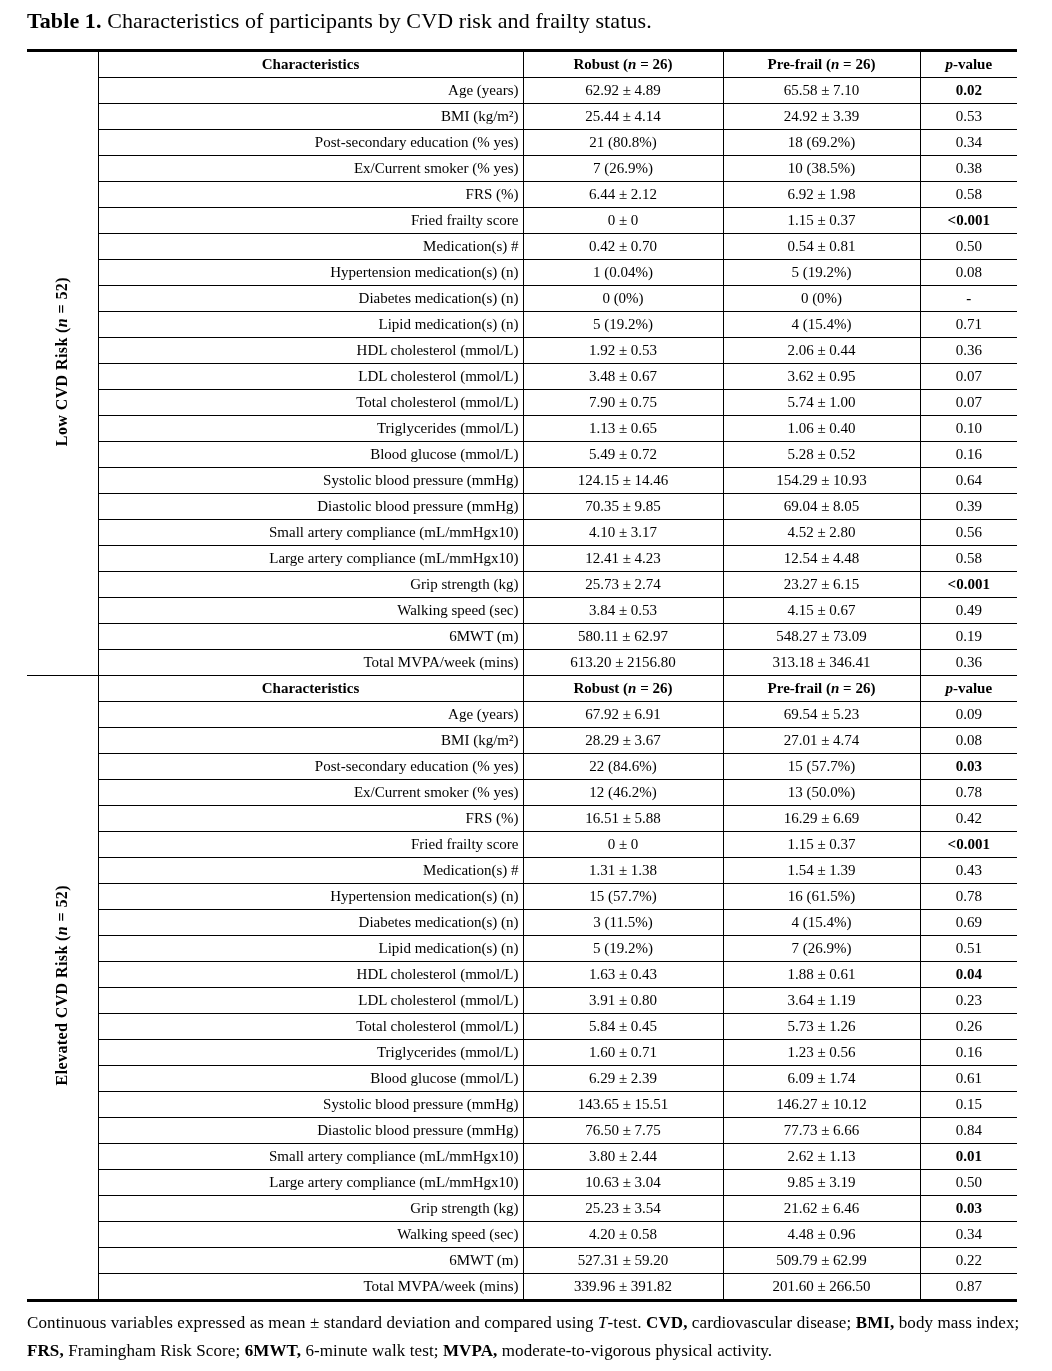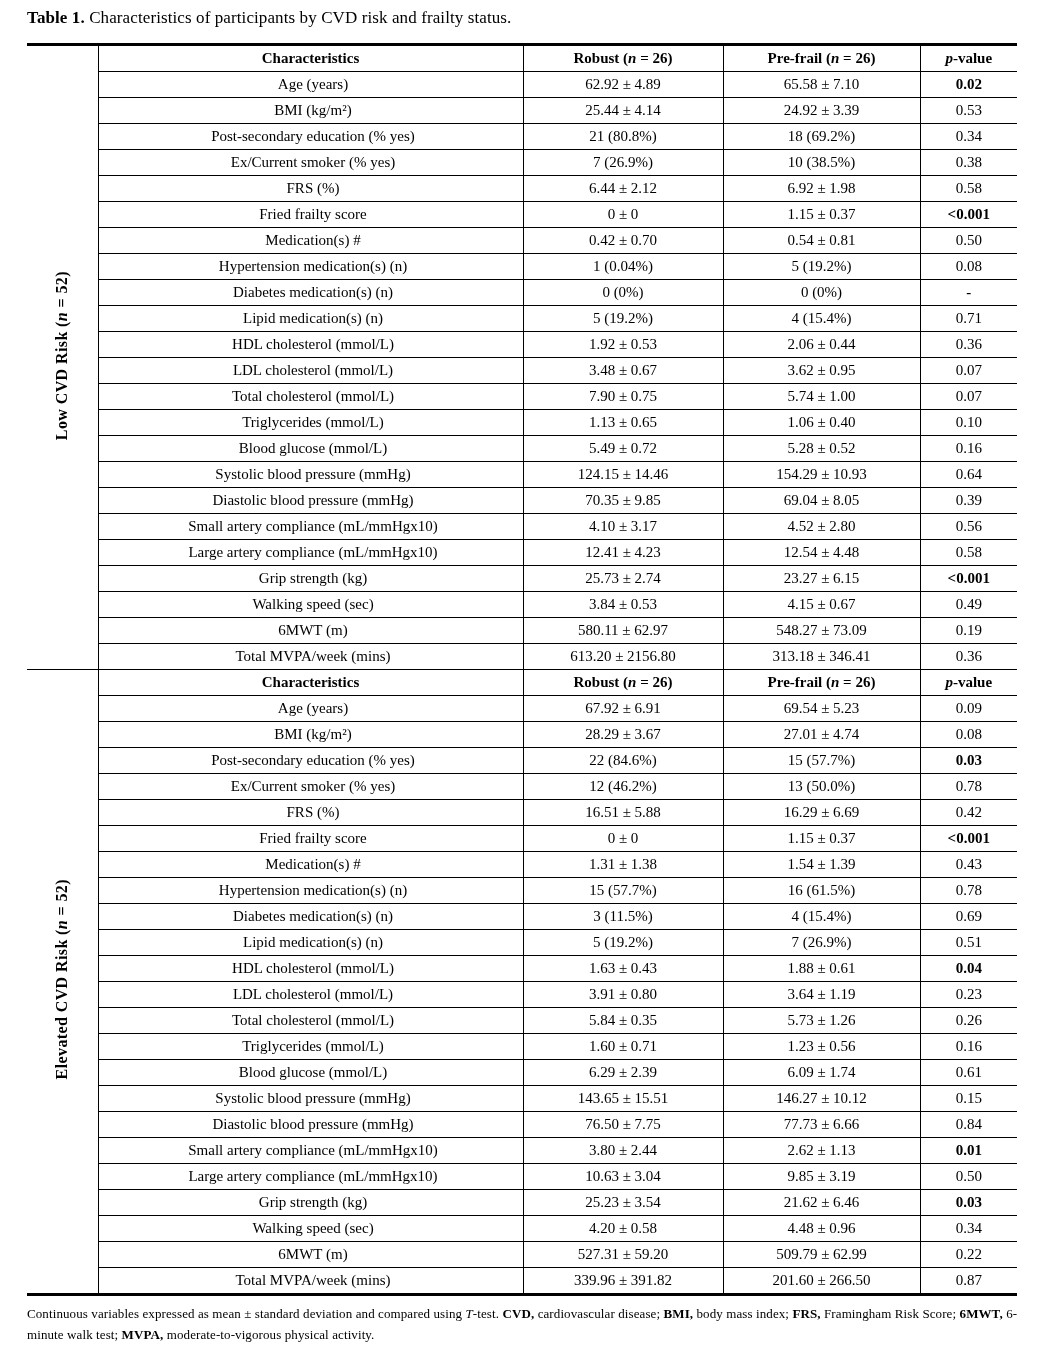--- a/index.html
+++ b/index.html
@@ -9,21 +9,21 @@
     width: 1052px;
     height: 1371px;
     overflow: hidden;
     font-family: "Liberation Serif", "DejaVu Serif", serif;
     color: #000;
   }
   .page {
     padding: 8px 0 0 27px;
   }
   .title {
-    font-size: 17px;
+    font-size: 22px;
     margin: 0 0 15px 0;
     letter-spacing: 0.1px;
   }
   .bd { font-weight: bold; }
   .it { font-style: italic; }
 
   table.char-table {
     border-collapse: collapse;
     table-layout: fixed;
     width: 990px;
@@ -39,21 +39,21 @@
   }
   
   .char-table th.col-char, .char-table td.col-char,
   .char-table th.col-num,  .char-table td.col-num,
   .char-table th.col-p,    .char-table td.col-p {
     border: 1px solid #000;
   }
   .char-table th.col-p, .char-table td.col-p { border-right: none; }
 
   .char-table th { font-weight: bold; text-align: center; }
-  .char-table td.col-char { text-align: center; padding-left: 9px; }
+  .char-table td.col-char { text-align: right; padding-left: 9px; }
   .char-table td.col-num, .char-table td.col-p { text-align: center; }
 
   
   .char-table td.side-cell {
     border: none;
     border-right: 1px solid #000;
     border-top: 1px solid #000;
     text-align: center;
     vertical-align: middle;
     padding: 0;
@@ -64,21 +64,21 @@
     transform: rotate(180deg);
     font-weight: bold;
     font-size: 16px;
     letter-spacing: 0.4px;
     white-space: nowrap;
   }
 
   .footnote {
     width: 1004px;
     margin-top: 7px;
-    font-size: 13px;
+    font-size: 17px;
     line-height: 1.62;
     letter-spacing: 0.1px;
   }
 </style>
 </head>
 <body>
 
 <div class="page">
 
   <div class="title">
@@ -316,21 +316,21 @@
           <td class="col-p bd">0.04</td>
         </tr>
         <tr>
           <td class="col-char">LDL cholesterol (mmol/L)</td>
           <td class="col-num">3.91 ± 0.80</td>
           <td class="col-num">3.64 ± 1.19</td>
           <td class="col-p">0.23</td>
         </tr>
         <tr>
           <td class="col-char">Total cholesterol (mmol/L)</td>
-          <td class="col-num">5.84 ± 0.35</td>
+          <td class="col-num">5.84 ± 0.45</td>
           <td class="col-num">5.73 ± 1.26</td>
           <td class="col-p">0.26</td>
         </tr>
         <tr>
           <td class="col-char">Triglycerides (mmol/L)</td>
           <td class="col-num">1.60 ± 0.71</td>
           <td class="col-num">1.23 ± 0.56</td>
           <td class="col-p">0.16</td>
         </tr>
         <tr>

